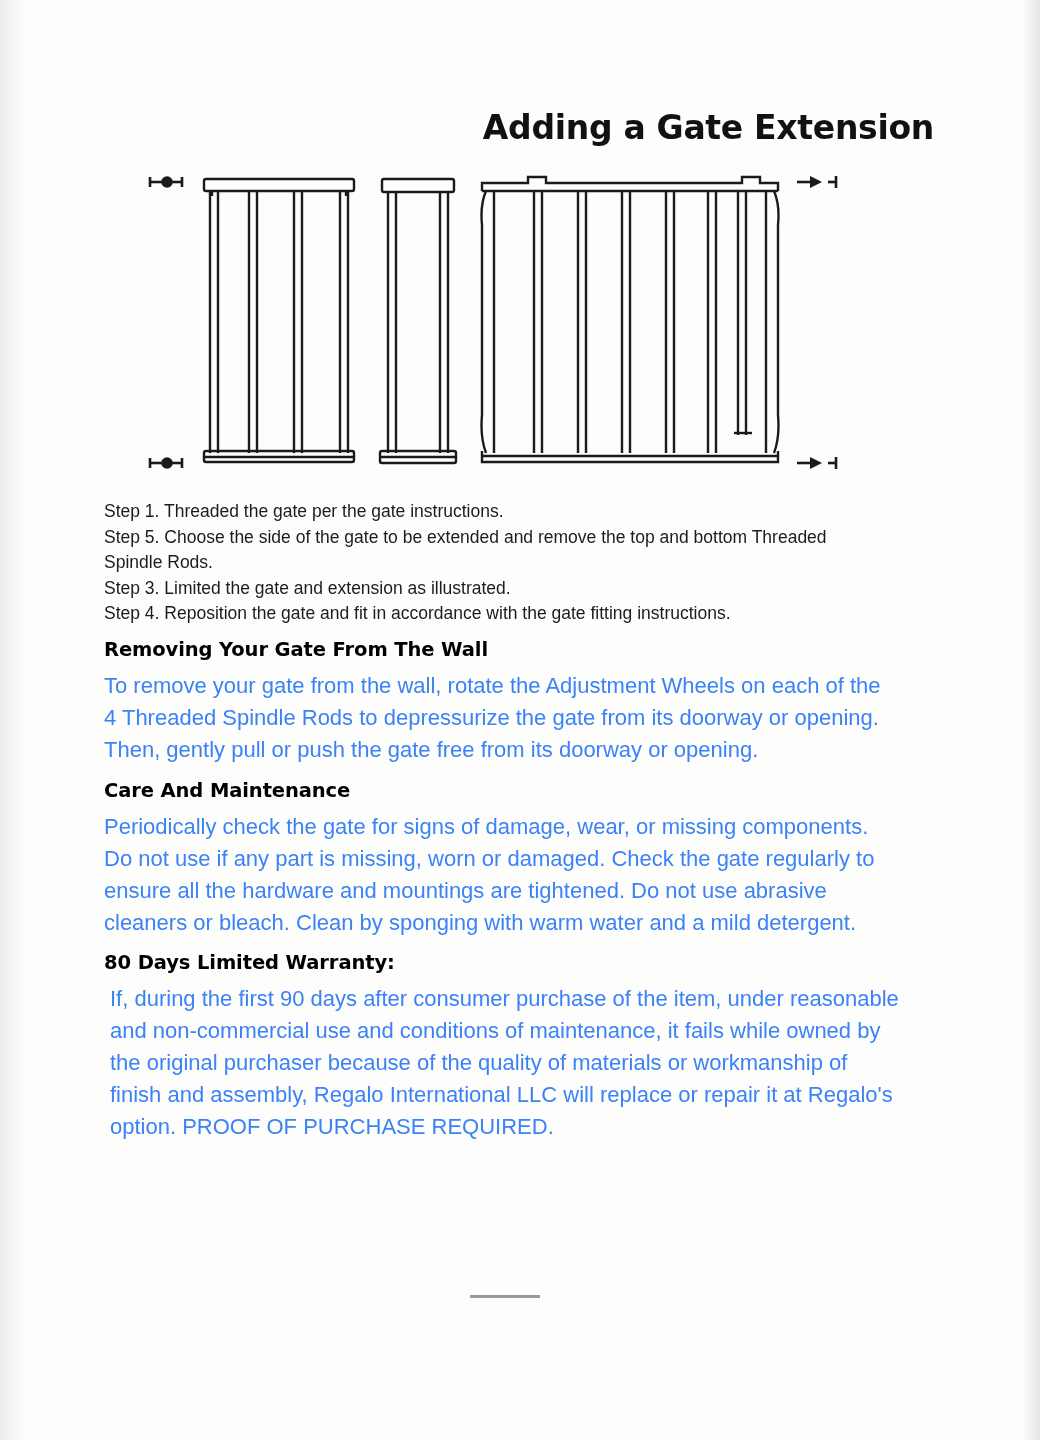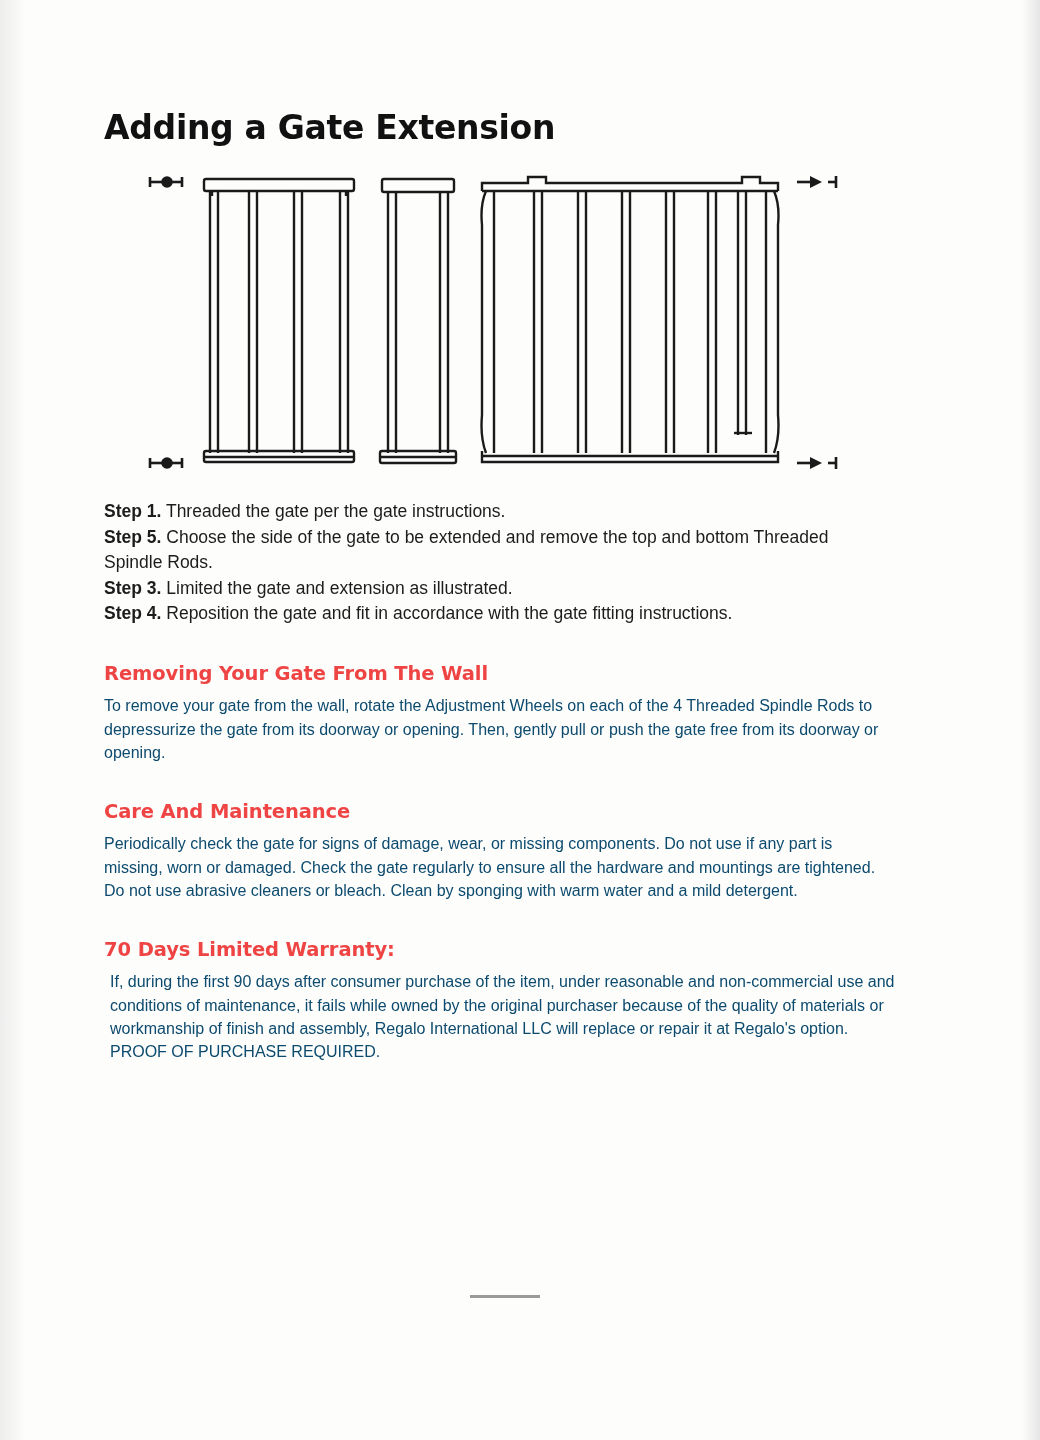--- a/index.html
+++ b/index.html
@@ -29,56 +29,57 @@
     width: 830px;
   }
 
   h1.doc-title {
     font-size: 33px;
     font-weight: bold;
     letter-spacing: -0.3px;
     margin: 0 0 18px 0;
     color: #111;
     font-family: "DejaVu Sans", sans-serif;
+    text-align: right;
   }
 
   
   .figure {
     position: relative;
     width: 700px;
     height: 320px;
     margin: 4px 0 14px 38px;
   }
   .fig-svg { display: block; }
 
   
   .steps {
     margin: 6px 0 4px 0;
     font-size: 17.5px;
     line-height: 1.42;
     color: #1c1c1c;
     width: 760px;
   }
   .steps p { margin: 0 0 1px 0; }
-  .steps .lbl { font-weight: bold; }
+  .steps .lbl { font-weight: normal; }
 
   h2.section-head {
     font-size: 19.5px;
     font-weight: bold;
-    margin: 36px 0 9px 0;
-    color: #ef4444;
+    margin: 12px 0 9px 0;
+    color: #000000;
     font-family: "DejaVu Sans", sans-serif;
     letter-spacing: -0.1px;
   }
 
   p.body-text {
-    font-size: 16px;
+    font-size: 22px;
     line-height: 1.46;
     margin: 0 0 2px 0;
-    color: #0c4a6e;
+    color: #3b82f6;
     width: 790px;
   }
   .warranty-body {
     padding-left: 6px;
     width: 800px;
   }
   .footer-mark {
     position: absolute;
     left: 470px;
     top: 1295px;
@@ -223,21 +224,21 @@
         <span>Reposition the gate and fit in accordance with the gate fitting instructions.</span>
       </p>
     </div>
 
     <h2 class="section-head">Removing Your Gate From The Wall</h2>
     <p class="body-text">To remove your gate from the wall, rotate the Adjustment Wheels on each of the 4 Threaded Spindle Rods to depressurize the gate from its doorway or opening. Then, gently pull or push the gate free from its doorway or opening.</p>
 
     <h2 class="section-head">Care And Maintenance</h2>
     <p class="body-text">Periodically check the gate for signs of damage, wear, or missing components. Do not use if any part is missing, worn or damaged. Check the gate regularly to ensure all the hardware and mountings are tightened. Do not use abrasive cleaners or bleach. Clean by sponging with warm water and a mild detergent.</p>
 
-    <h2 class="section-head">70 Days Limited Warranty:</h2>
+    <h2 class="section-head">80 Days Limited Warranty:</h2>
     <p class="body-text warranty-body">If, during the first 90 days after consumer purchase of the item, under reasonable and non-commercial use and conditions of maintenance, it fails while owned by the original purchaser because of the quality of materials or workmanship of finish and assembly, Regalo International LLC will replace or repair it at Regalo's option.  PROOF OF PURCHASE REQUIRED.</p>
 
   </div>
 
   <div class="footer-mark"></div>
   <div class="edge-shade-right"></div>
   <div class="edge-shade-left"></div>
 </div>
 
 </body></html>

